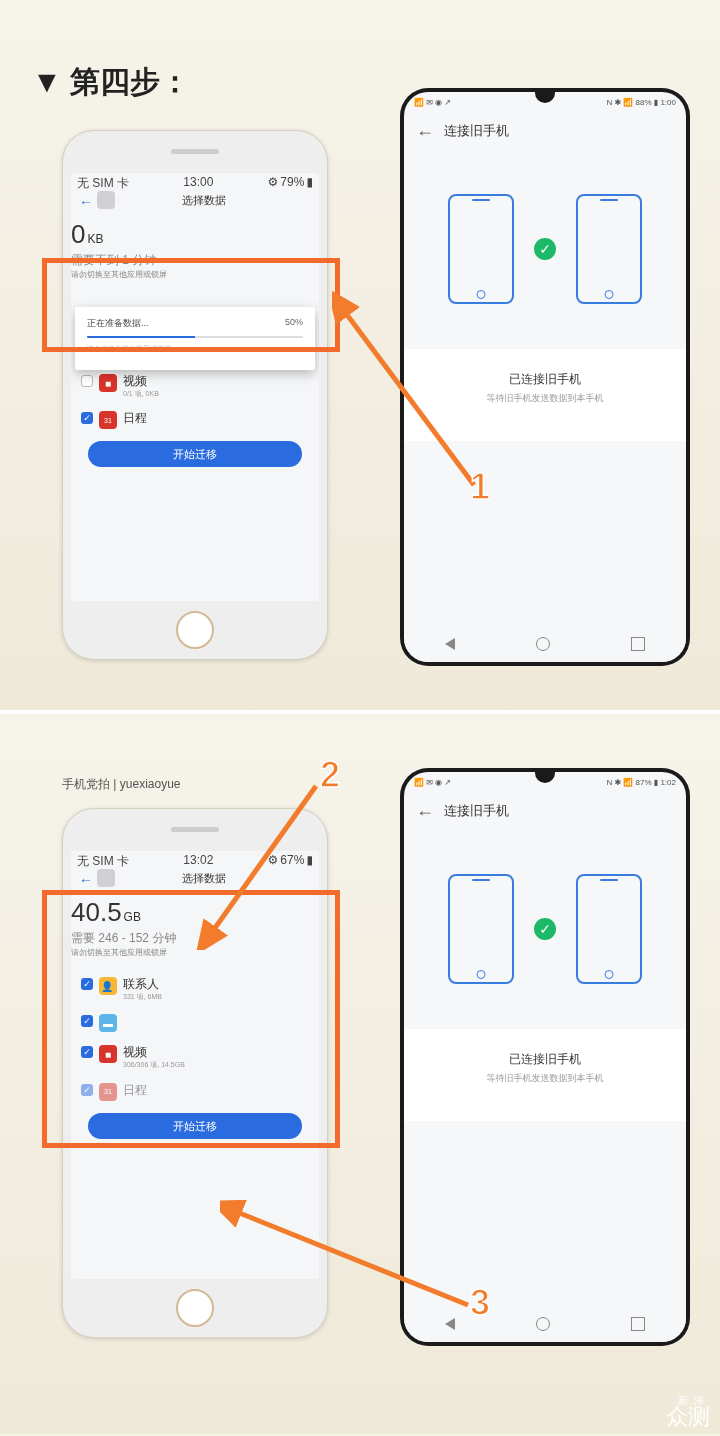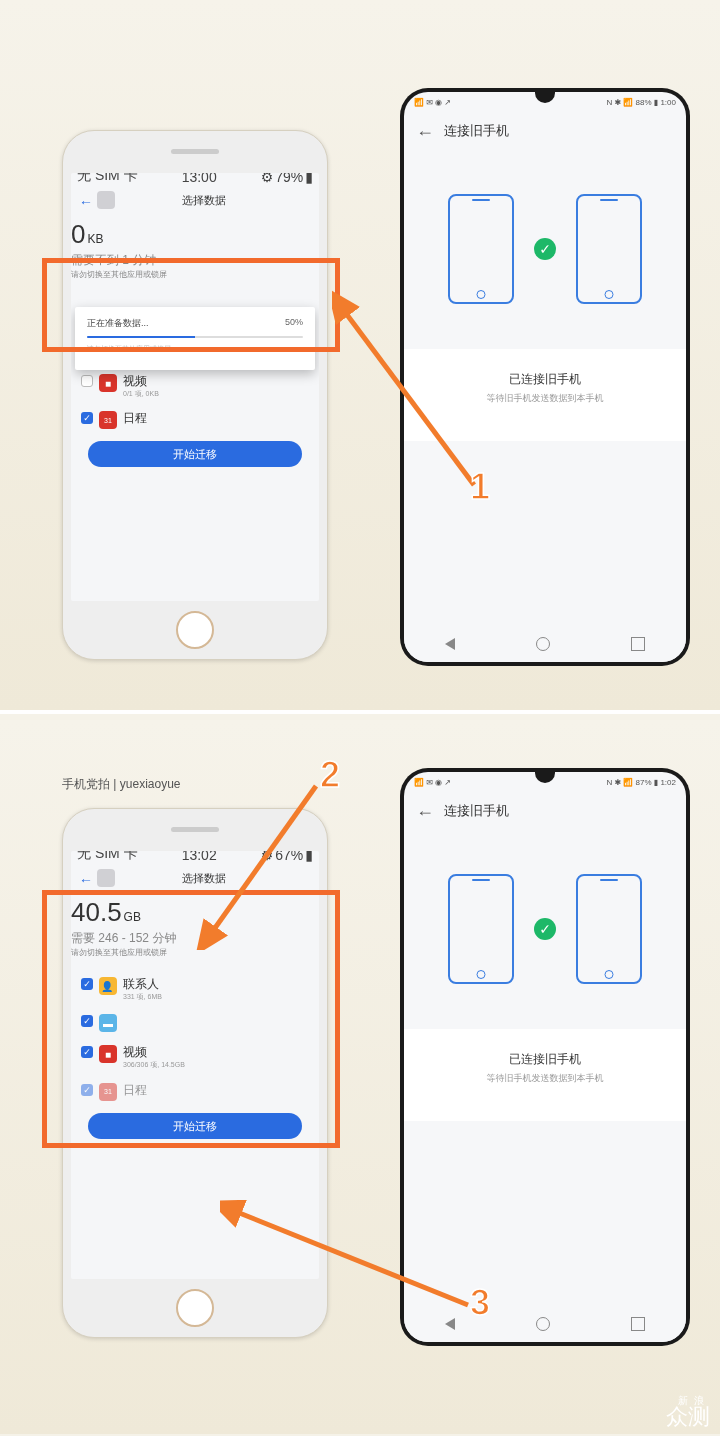--- a/index.html
+++ b/index.html
@@ -5,21 +5,21 @@
 *{box-sizing:border-box;margin:0;padding:0;font-family:-apple-system,"PingFang SC","Microsoft YaHei",sans-serif}
 body{width:720px;height:1436px;background:#f5f2e8;overflow:hidden;position:relative}
 .half{position:absolute;width:720px;height:714px;background:linear-gradient(#f6f3ea,#efe9d8);overflow:hidden}
 .half.top{top:0;border-bottom:4px solid #fff}
 .half.bottom{top:720px}
 .step-title{position:absolute;top:62px;left:32px;font-size:30px;font-weight:600;color:#222}
 .iphone{position:absolute;top:130px;left:62px;width:266px;height:530px;background:#eee;border:1px solid #d6d0c0;border-radius:32px;box-shadow:0 1px 4px rgba(0,0,0,.15)}
 .iphone .speaker{position:absolute;top:18px;left:50%;transform:translateX(-50%);width:48px;height:5px;background:#ccc;border-radius:3px}
 .iphone .screen{position:absolute;top:42px;left:8px;right:8px;bottom:58px;background:#f5f6f8;border-radius:2px;overflow:hidden;font-size:10px;color:#333}
 .iphone .home{position:absolute;bottom:10px;left:50%;transform:translateX(-50%);width:38px;height:38px;border:2px solid #d4b896;border-radius:50%;background:#fff}
-.statusbar{height:14px;display:flex;justify-content:space-between;align-items:flex-end;padding:2px 6px;font-size:14px;color:#444}
+.statusbar{height:14px;display:flex;justify-content:space-between;align-items:flex-start;padding:2px 6px;font-size:12px;color:#444}
 .sb-right{display:flex;align-items:center;gap:2px}
 .appbar{display:flex;align-items:center;padding:4px 8px;height:26px}
 .appbar .back{font-size:14px;color:#2a6be0}
 .appbar .aicon{width:18px;height:18px;background:#d0d0d4;border-radius:4px;margin-left:4px}
 .appbar .atitle{flex:1;text-align:center;font-size:11px;font-weight:500;margin-left:-18px}
 .cblock{margin-top:6px}
 .big{font-size:26px;color:#333}
 .unit{font-size:12px;color:#333;margin-left:2px}
 .sub1{font-size:12px;color:#888;margin-top:2px}
 .sub2{font-size:8px;color:#888}
@@ -66,20 +66,21 @@
 .arrow-svg{position:absolute;pointer-events:none}
 .watermark-tl{position:absolute;top:32px;left:40px;font-size:14px;color:#444}
 .watermark-br{position:absolute;bottom:8px;right:10px;color:#fff;font-size:14px;text-align:right;line-height:1}
 .watermark-br .l1{font-size:10px;letter-spacing:6px}
 .watermark-br .l2{font-size:22px;font-weight:300}
 </style>
 </head>
 <body>
 
 <div class="half top">
+  <div class="step-title">▼ 第四步：</div>
 
   <div class="iphone">
     <div class="speaker"></div>
     <div class="screen">
       <div class="statusbar">
         <span>无 SIM 卡</span>
         <span>13:00</span>
         <span class="sb-right">⚙ <span>79%</span> ▮</span>
       </div>
       <div class="appbar">

